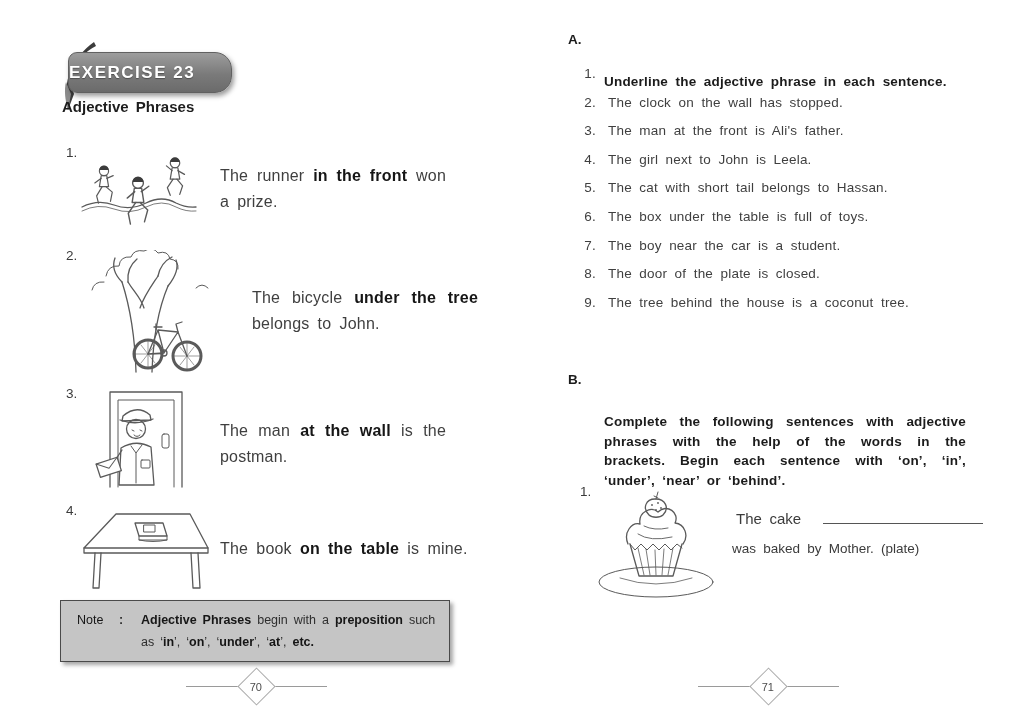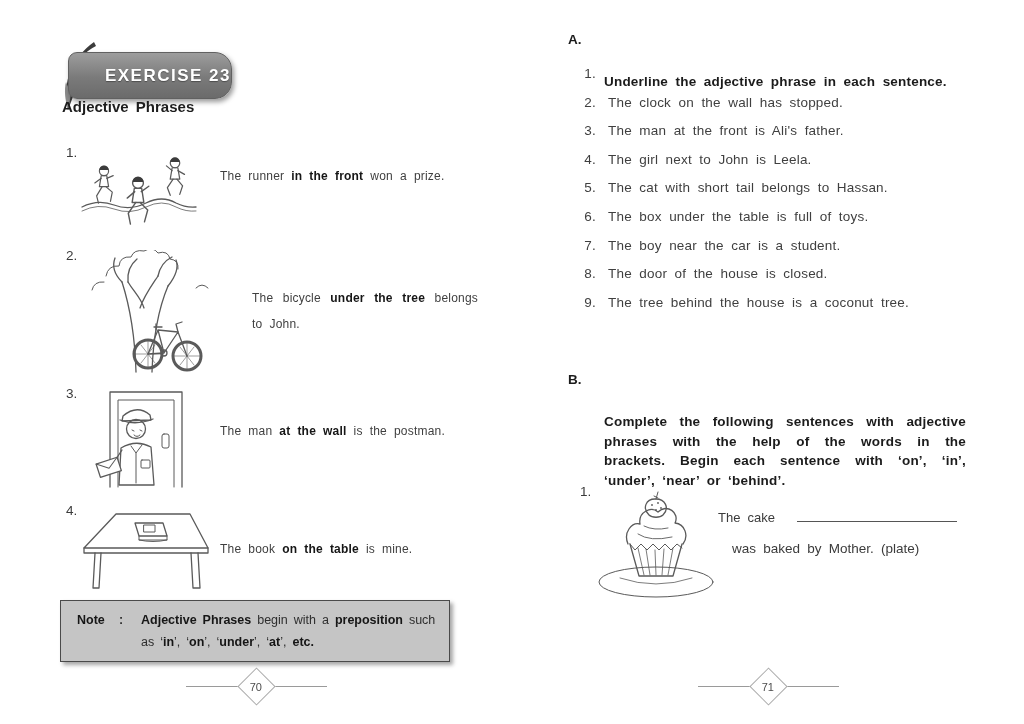--- a/index.html
+++ b/index.html
@@ -9,56 +9,56 @@
     font-family:"Liberation Sans", sans-serif; color:#3b3b3b; overflow:hidden;
   }
   .page { position:absolute; top:0; height:724px; }
   .page-left  { left:60px;  width:392px; }
   .page-right { left:568px; width:400px; }
 
   
   .banner { position:absolute; top:48px; left:0; width:220px; height:44px; }
   .ribbon-svg { position:absolute; left:-10px; top:-10px; }
   .banner-pill {
-    position:absolute; left:8px; top:4px; width:164px; height:47px;
+    position:absolute; left:8px; top:4px; width:164px; height:41px;
     background:linear-gradient(180deg,#9d9d9d 0%,#7a7a7a 55%,#6b6b6b 100%);
     border:1px solid #616161;
     border-radius:9px 17px 17px 9px;
     box-shadow:2px 3px 5px rgba(0,0,0,.40);
-    display:flex; align-items:center; justify-content:flex-end;
+    display:flex; align-items:center; justify-content:flex-start;
   }
   .banner-pill span {
     color:#ffffff; font-weight:bold; font-size:17px; letter-spacing:1.5px;
     text-shadow:0 1px 1px rgba(0,0,0,.35);
   }
   .topic-heading { position:absolute; top:98px; left:2px; font-size:15px; font-weight:bold; color:#1d1d1d; word-spacing:3px; }
 
   
   .ex-item { position:absolute; left:0; width:392px; }
   .item-num { position:absolute; left:6px; top:0; font-size:13.5px; color:#3b3b3b; }
   .illus { position:absolute; }
   .sentence {
     position:absolute; left:160px; width:226px;
-    font-size:12px; line-height:26px; word-spacing:3.5px; letter-spacing:.2px;
+    font-size:16px; line-height:26px; word-spacing:3.5px; letter-spacing:.2px;
     text-align:justify; color:#3f3f3f;
   }
   .sentence .b, .rich .b { font-weight:bold; color:#161616; }
   .sentence-nowrap { text-align:left; white-space:nowrap; width:240px; }
 
   svg.line-art { stroke:#5a5a5a; fill:none; stroke-width:1.3; stroke-linecap:round; stroke-linejoin:round; }
 
   
   .note-box {
     position:absolute; top:600px; left:0; width:390px; min-height:48px;
     background:#c5c5c5; border:1px solid #4a4a4a;
     box-shadow:3px 3px 4px rgba(0,0,0,.35);
     display:flex; padding:8px 12px 8px 16px;
     font-size:12.5px; line-height:22px; color:#2e2e2e;
   }
-  .note-label { font-weight:bold; width:42px; flex:0 0 42px; color:#161616; }
+  .note-label { font-weight:normal; width:42px; flex:0 0 42px; color:#161616; }
   .note-colon { width:22px; flex:0 0 22px; font-weight:bold; }
   .note-text  { flex:1; word-spacing:2.5px; }
 
   
   .footer { position:absolute; top:673px; left:0; width:100%; display:flex; align-items:center; justify-content:center; }
   .footer .rule { width:52px; border-top:1px solid #9a9a9a; }
   .diamond {
     width:27px; height:27px; border:1px solid #aaaaaa; background:#ffffff;
     transform:rotate(45deg); margin:0 5px;
     display:flex; align-items:center; justify-content:center;
@@ -73,21 +73,21 @@
     color:#1b1b1b; text-align:justify; word-spacing:3.5px; letter-spacing:.2px;margin-top:40px;
   }
   .sent-list { position:absolute; top:66px; left:0; width:398px; display:flex; flex-direction:column; gap:12.6px; }
   .sent-row { display:flex; font-size:13.5px; line-height:16px; word-spacing:3.5px; letter-spacing:.2px; color:#3f3f3f; }
   .sent-num { flex:0 0 28px; text-align:right; }
   .sent-text { margin-left:12px; }
 
   .b-item { position:absolute; top:480px; left:0; width:398px; height:130px; }
   .b-item-num { position:absolute; left:12px; top:4px; font-size:13.5px; }
   .b-illus { position:absolute; left:26px; top:6px; }
-  .b-line1 { position:absolute; left:150px; top:30px; font-size:13px; word-spacing:3.5px; white-space:nowrap; }
+  .b-line1 { position:absolute; left:168px; top:30px; font-size:15px; word-spacing:3.5px; white-space:nowrap; }
   .blank-line { display:inline-block; width:160px; border-bottom:1.5px solid #555; margin-left:22px; height:1px; vertical-align:baseline; }
   .b-line2 { position:absolute; left:164px; top:61px; font-size:13.5px; word-spacing:3.5px; white-space:nowrap; }
 </style>
 </head>
 <body>
 
 <div class="screen">
 
   <div class="page page-left">
 
@@ -242,21 +242,21 @@
       <div class="sent-row">
         <span class="sent-num">6.</span>
         <span class="sent-text">The box under the table is full of toys.</span>
       </div>
       <div class="sent-row">
         <span class="sent-num">7.</span>
         <span class="sent-text">The boy near the car is a student.</span>
       </div>
       <div class="sent-row">
         <span class="sent-num">8.</span>
-        <span class="sent-text">The door of the house is closed.</span>
+        <span class="sent-text">The door of the plate is closed.</span>
       </div>
       <div class="sent-row">
         <span class="sent-num">9.</span>
         <span class="sent-text">The tree behind the house is a coconut tree.</span>
       </div>
     </div>
 
     <div class="section-head" style="top:372px;">
       <span class="section-label">B.</span>
       <p class="section-instruction">Complete the following sentences with adjective phrases with the help of the words in the brackets. Begin each sentence with ‘on’, ‘in’, ‘under’, ‘near’ or ‘behind’.</p>

